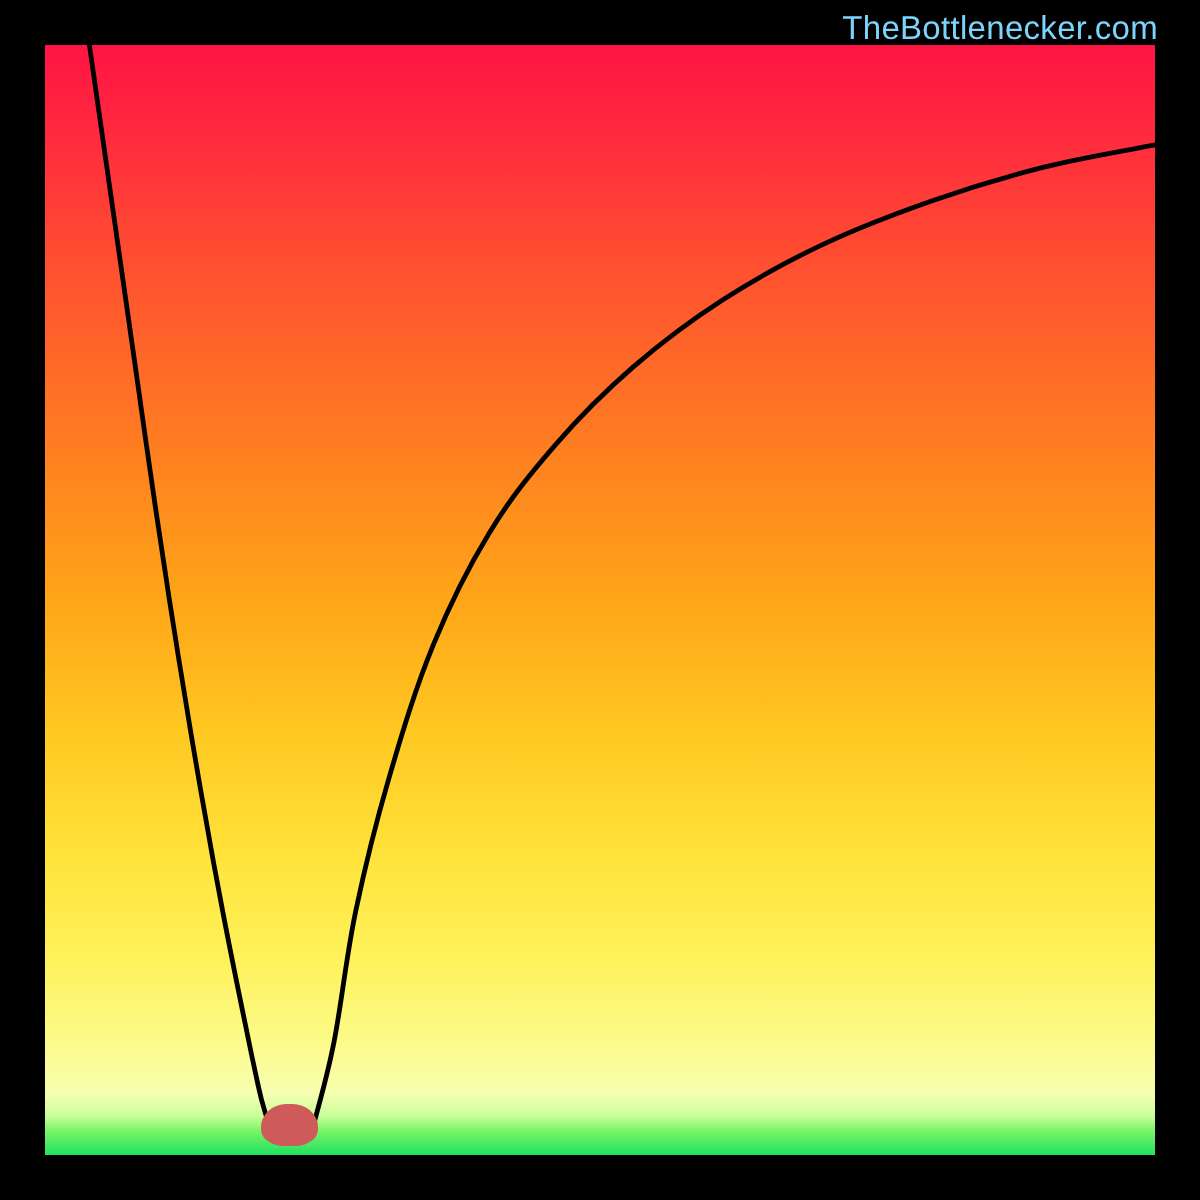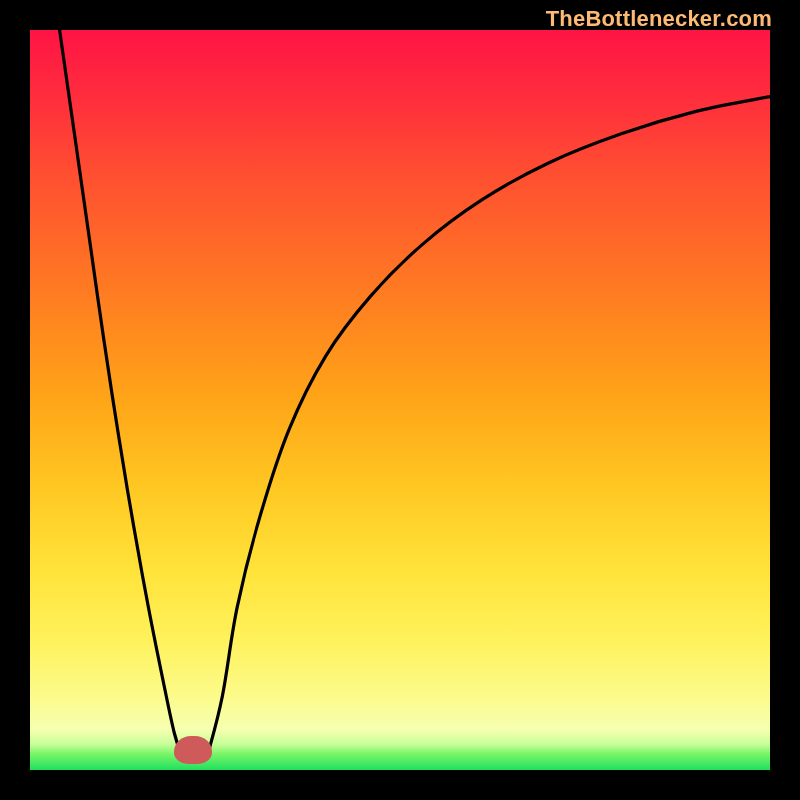--- a/index.html
+++ b/index.html
@@ -25,23 +25,23 @@
     overflow: hidden;
   }
   .gradient {
     position: absolute;
     inset: 0;
   }
   .watermark {
     position: absolute;
     top: 6px;
     right: 28px;
-    color: #fdba74;
+    color: #7dd3fc;
     font-size: 22px;
-    font-weight: 700;
+    font-weight: 400;
     letter-spacing: 0.2px;
     user-select: none;
   }
   svg.curves {
     position: absolute;
     inset: 0;
   }
   .blob {
     position: absolute;
     background: #cf5a5a;

